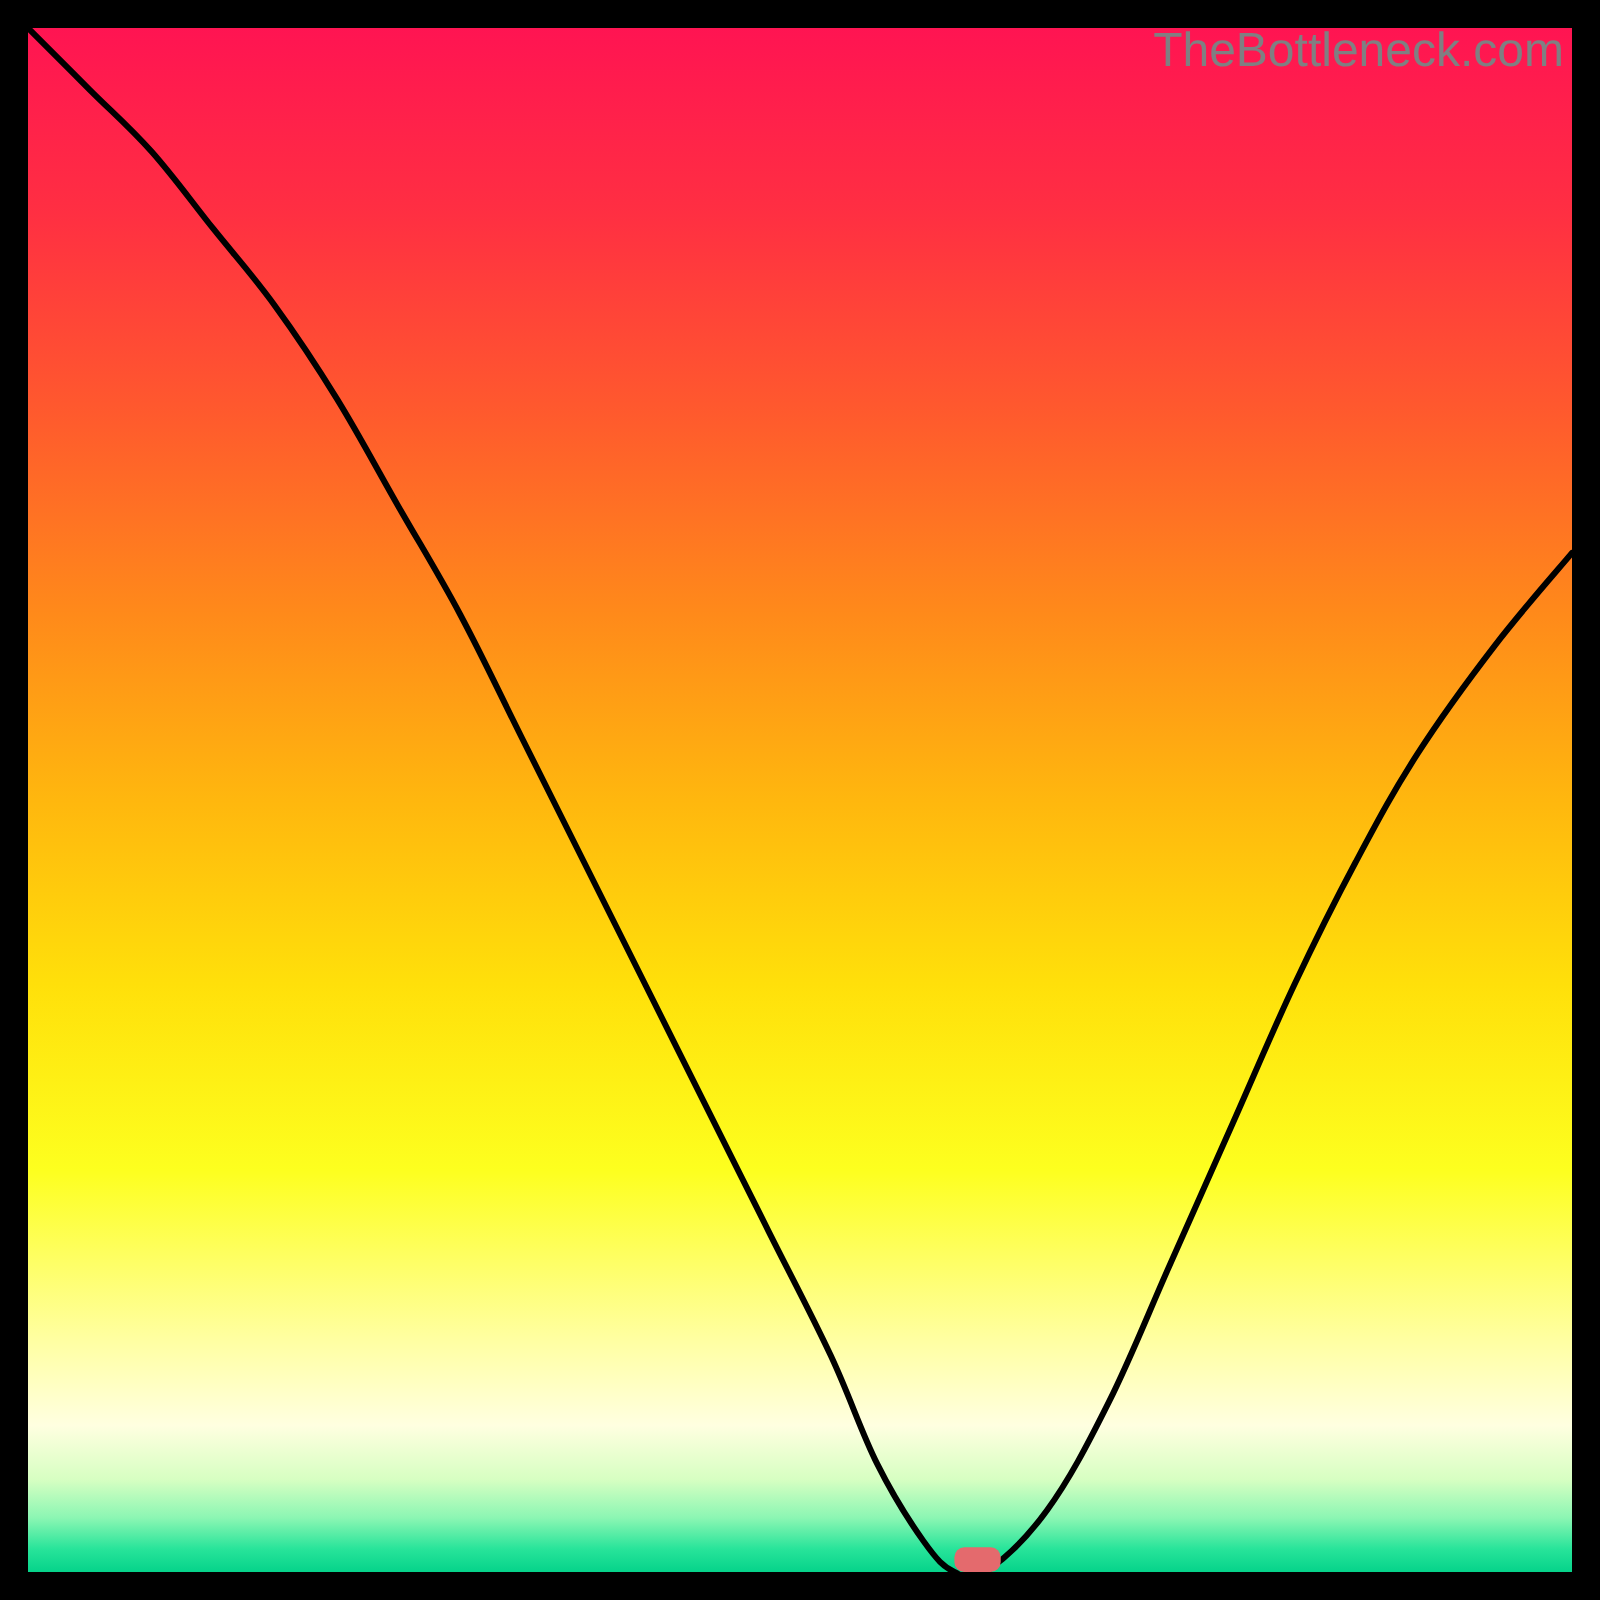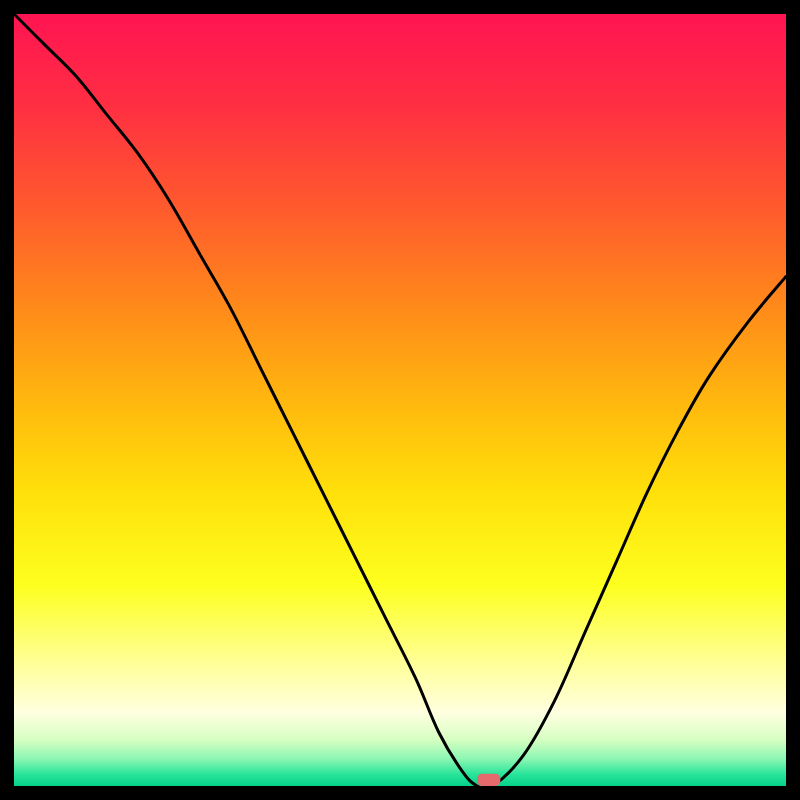--- a/index.html
+++ b/index.html
@@ -55,13 +55,14 @@
           <stop offset="94.00%" stop-color="#d7ffc2"></stop>
           <stop offset="96.50%" stop-color="#8bf6b3"></stop>
           <stop offset="98.50%" stop-color="#28e49a"></stop>
           <stop offset="100.00%" stop-color="#05d38a"></stop>
         </linearGradient>
     </defs>
     <rect x="0" y="0" width="772" height="772" fill="url(#bg-grad)"></rect>
     <path id="curve-path" fill="none" stroke="#000000" stroke-width="3" stroke-linecap="round" stroke-linejoin="round" d="M 0 0 C 5.56 5.56, 19.76 19.76, 30.88 30.88 C 42.00 42.00, 50.64 49.25, 61.76 61.76 C 72.88 74.27, 81.52 86.46, 92.64 100.36 C 103.76 114.26, 112.40 123.67, 123.52 138.96 C 134.64 154.25, 143.28 167.22, 154.40 185.28 C 165.52 203.34, 174.16 219.87, 185.28 239.32 C 196.40 258.77, 205.04 272.52, 216.16 293.36 C 227.28 314.20, 235.92 332.89, 247.04 355.12 C 258.16 377.35, 266.80 394.65, 277.92 416.88 C 289.04 439.11, 297.68 456.41, 308.80 478.64 C 319.92 500.87, 328.56 518.17, 339.68 540.40 C 350.80 562.63, 359.44 579.93, 370.56 602.16 C 381.68 624.39, 391.71 643.08, 401.44 663.92 C 411.17 684.76, 416.26 701.28, 424.60 717.96 C 432.94 734.64, 440.81 746.83, 447.76 756.56 C 454.71 766.29, 457.64 769.22, 463.20 772.00 C 468.76 774.78, 470.30 777.56, 478.64 772.00 C 486.98 766.44, 498.40 756.41, 509.52 741.12 C 520.64 725.83, 529.28 709.31, 540.40 687.08 C 551.52 664.85, 560.16 642.61, 571.28 617.60 C 582.40 592.59, 591.04 573.13, 602.16 548.12 C 613.28 523.11, 621.92 502.26, 633.04 478.64 C 644.16 455.02, 652.80 437.72, 663.92 416.88 C 675.04 396.04, 682.29 382.29, 694.80 362.84 C 707.31 343.39, 719.50 326.86, 733.40 308.80 C 747.30 290.74, 765.05 270.82, 772.00 262.48"></path>
     <rect id="opt-marker" rx="5" ry="5" x="463.20" y="759.65" width="23.16" height="12.35" fill="#e46a6d"></rect>
   </svg>
+  <div class="watermark">TheBottleneck.com</div>
 </div>
 
 </body></html>

